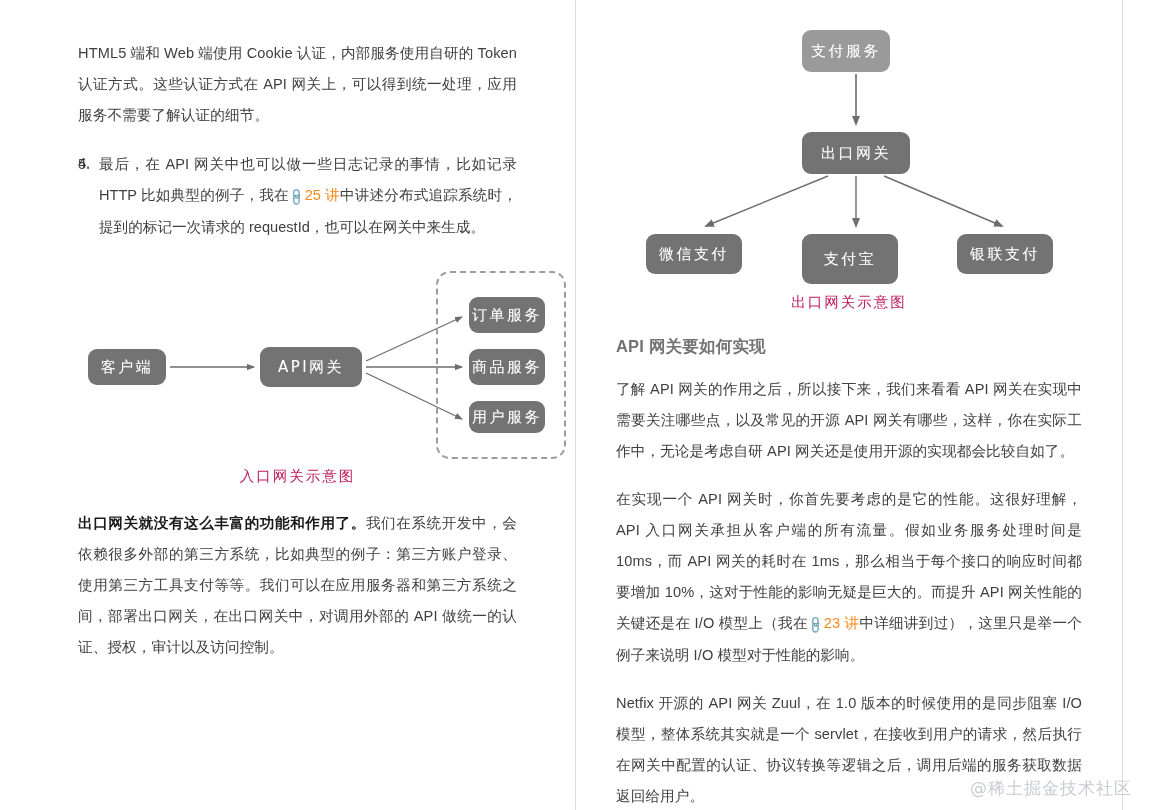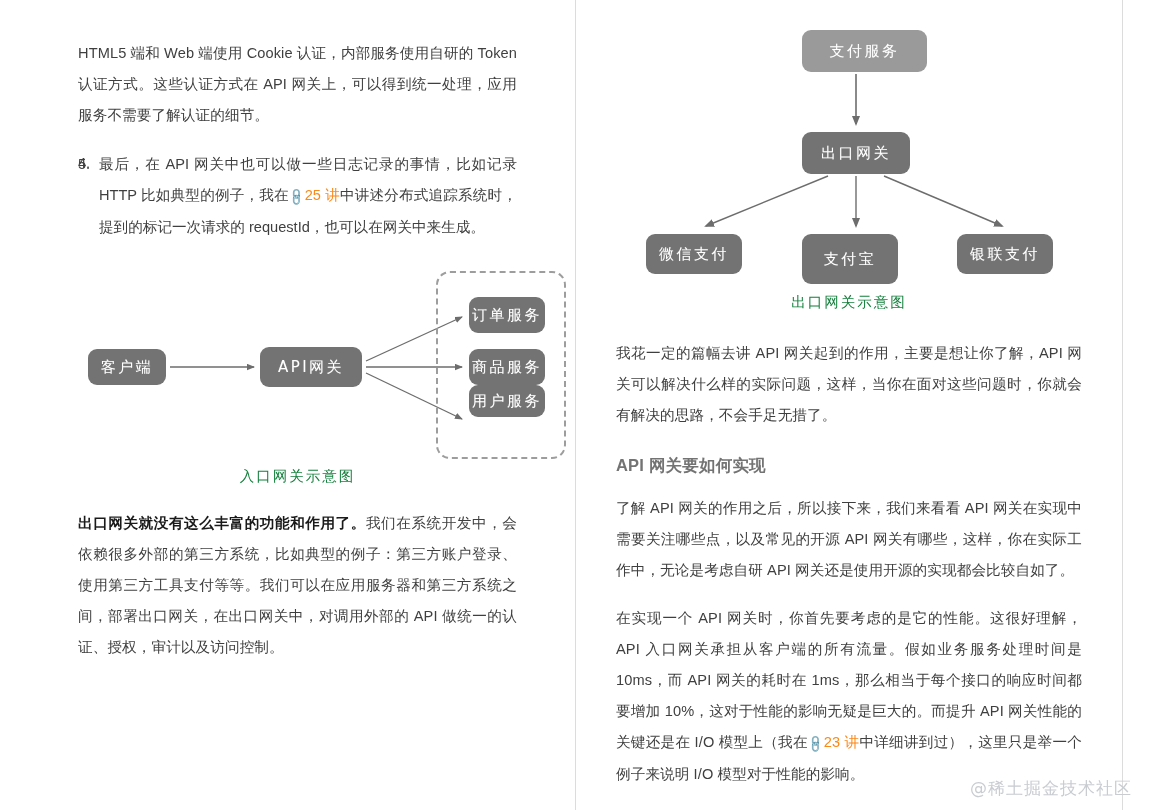--- a/index.html
+++ b/index.html
@@ -81,21 +81,21 @@
     margin: 24px 0 16px 0;
     letter-spacing: 0.2px;
   }
 
   b.strong { color: #1a1a1a; font-weight: bold; }
 
   
   .figure { position: relative; margin: 8px 0 6px 0; }
   .fig-caption {
     text-align: center;
-    color: #15803d;
+    color: #be185d;
     font-size: 14.5px;
     letter-spacing: 2px;
     margin-top: 4px;
   }
 
   .node {
     position: absolute;
     background: #737373;
     color: #ffffff;
     border-radius: 9px;
@@ -114,26 +114,26 @@
     border: 2px dashed #9d9d9d;
     border-radius: 14px;
   }
 
   
   .figL { height: 200px; width: 480px; }
   .figL .n-client  { left: 10px;  top: 88px;  width: 78px;  height: 36px; }
   .figL .n-gw      { left: 182px; top: 86px;  width: 102px; height: 40px; }
   .figL .n-order   { left: 391px; top: 36px;  width: 76px;  height: 36px; }
   .figL .n-goods   { left: 391px; top: 88px;  width: 76px;  height: 36px; }
-  .figL .n-user    { left: 391px; top: 124px; width: 76px;  height: 32px; }
+  .figL .n-user    { left: 391px; top: 140px; width: 76px;  height: 32px; }
   .figL .dashbox   { left: 358px; top: 10px;  width: 130px; height: 188px; }
 
   
   .figR { height: 265px; width: 467px; }
-  .figR .n-pay     { left: 186px; top: 8px;   width: 125px; height: 42px; }
+  .figR .n-pay     { left: 186px; top: 8px;   width: 88px; height: 42px; }
   .figR .n-outgw   { left: 186px; top: 110px; width: 108px; height: 42px; }
   .figR .n-wx      { left: 30px;  top: 212px; width: 96px;  height: 40px; }
   .figR .n-ali     { left: 186px; top: 212px; width: 96px;  height: 50px; }
   .figR .n-union   { left: 341px; top: 212px; width: 96px;  height: 40px; }
 
   .fig-svg { position: absolute; left: 0; top: 0; overflow: visible; }
 
   .watermark {
     position: absolute;
     right: 22px; bottom: 10px;
@@ -230,21 +230,20 @@
           </div>
         <div class="node n-ali">
             <span>支付宝</span>
           </div>
         <div class="node n-union">
             <span>银联支付</span>
           </div>
       </div>
       <div class="fig-caption">出口网关示意图</div>
 
-      <p class="para" style="margin-top:26px;">我花一定的篇幅去讲 API 网关起到的作用，主要是想让你了解，API 网关可以解决什么样的实际问题，这样，当你在面对这些问题时，你就会有解决的思路，不会手足无措了。</p>
 
       <h3 class="heading">API 网关要如何实现</h3>
 
       <p class="para">了解 API 网关的作用之后，所以接下来，我们来看看 API 网关在实现中需要关注哪些点，以及常见的开源 API 网关有哪些，这样，你在实际工作中，无论是考虑自研 API 网关还是使用开源的实现都会比较自如了。</p>
 
       <p class="para"><span>在实现一个 API 网关时，你首先要考虑的是它的性能。这很好理解，API 入口网关承担从客户端的所有流量。假如业务服务处理时间是 10ms，而 API 网关的耗时在 1ms，那么相当于每个接口的响应时间都要增加 10%，这对于性能的影响无疑是巨大的。而提升 API 网关性能的关键还是在 I/O 模型上（我在</span><a class="lnk" href="#"><span class="chain">🔗</span><span>23 讲</span></a><span>中详细讲到过），这里只是举一个例子来说明 I/O 模型对于性能的影响。</span></p>
 
       <p class="para">Netfix 开源的 API 网关 Zuul，在 1.0 版本的时候使用的是同步阻塞 I/O 模型，整体系统其实就是一个 servlet，在接收到用户的请求，然后执行在网关中配置的认证、协议转换等逻辑之后，调用后端的服务获取数据返回给用户。</p>
 
     </div>

